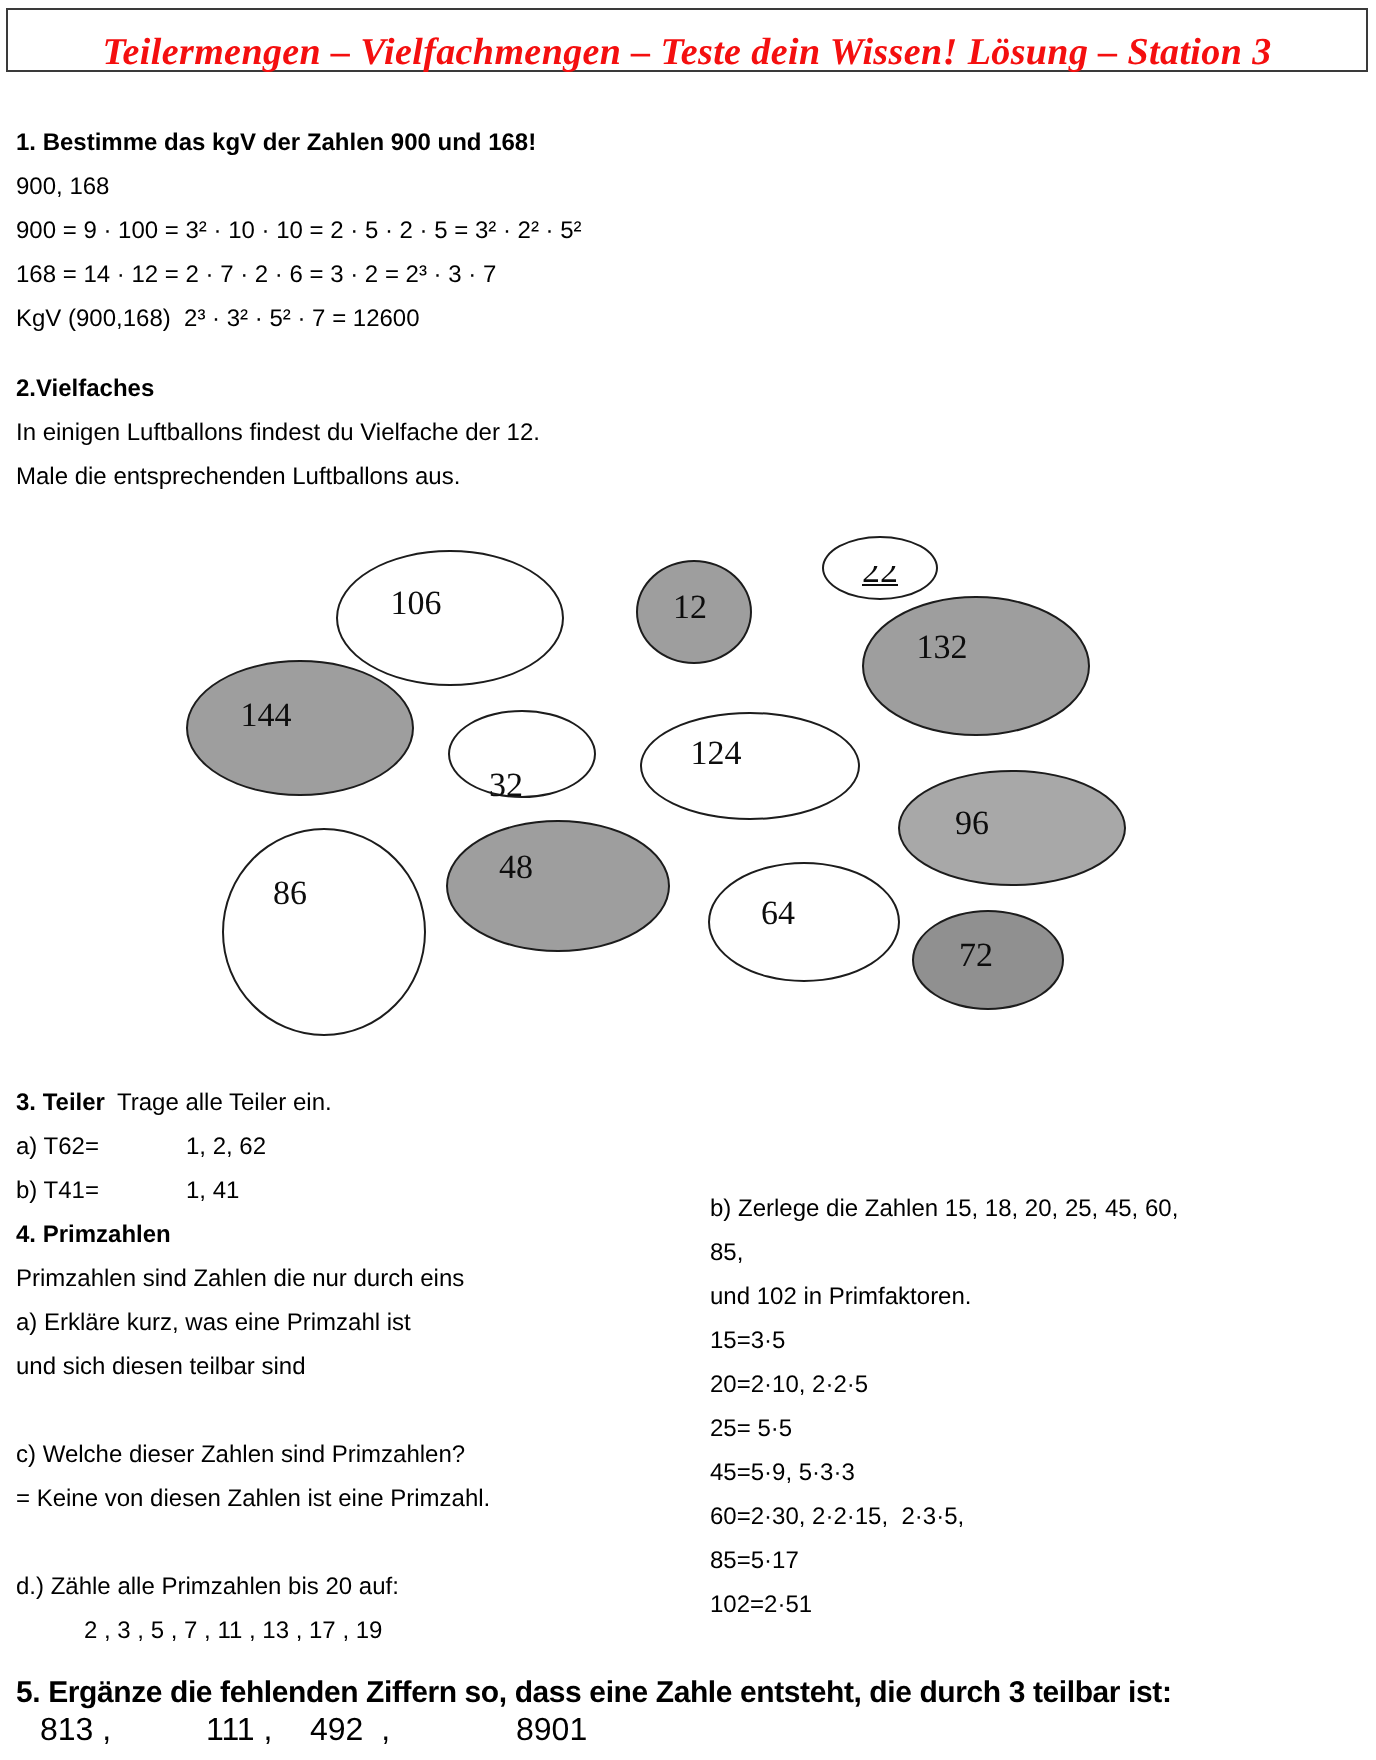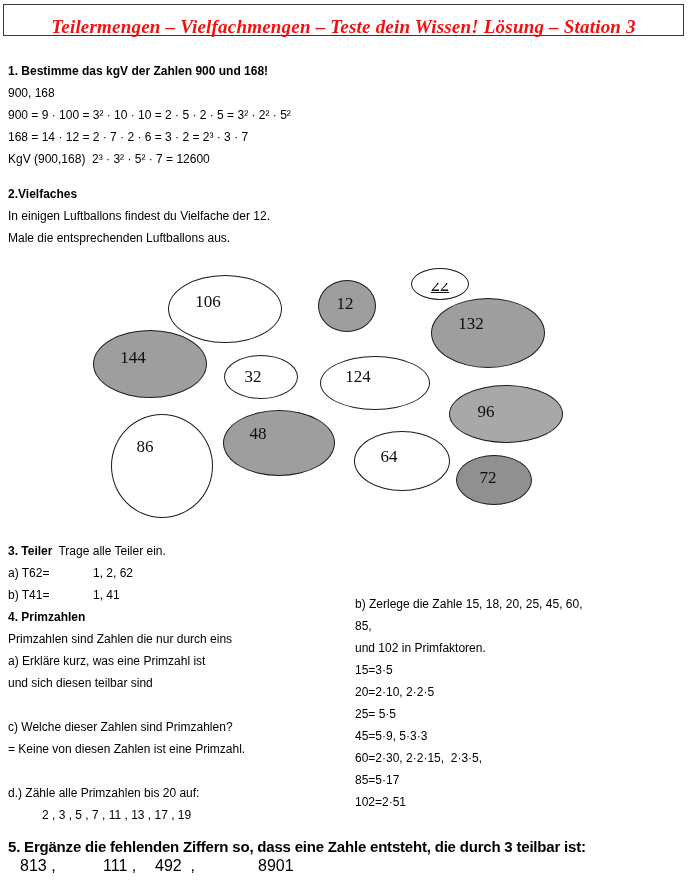--- a/index.html
+++ b/index.html
@@ -85,21 +85,21 @@
           <span>22</span>
         </div>
       </div>
       <div class="balloon" style="left: 431px; top: 298px; width: 114px; height: 70px; background: rgb(158, 158, 158);">
         <span class="balloon-label" style="margin-left: -17px; margin-top: -9px;">132</span>
       </div>
       <div class="balloon" style="left: 93px; top: 330px; width: 114px; height: 68px; background: rgb(158, 158, 158);">
         <span class="balloon-label" style="margin-left: -17px; margin-top: -6px;">144</span>
       </div>
       <div class="balloon" style="left: 224px; top: 355px; width: 74px; height: 44px; background: rgb(255, 255, 255);">
-        <span class="balloon-label" style="margin-left: -8px; margin-top: 0px;">32</span>
+        <span class="balloon-label" style="margin-left: -8px; margin-top: 16px;">32</span>
       </div>
       <div class="balloon" style="left: 320px; top: 356px; width: 110px; height: 54px; background: rgb(255, 255, 255);">
         <span class="balloon-label" style="margin-left: -17px; margin-top: -6px; text-align: right;">124</span>
       </div>
       <div class="balloon" style="left: 449px; top: 385px; width: 114px; height: 58px; background: rgb(168, 168, 168);">
         <span class="balloon-label" style="margin-left: -20px; margin-top: -2px;">96</span>
       </div>
       <div class="balloon" style="left: 111px; top: 414px; width: 102px; height: 104px; background: rgb(255, 255, 255);">
         <span class="balloon-label" style="margin-left: -17px; margin-top: -19px;">86</span>
       </div>
@@ -124,21 +124,21 @@
     <div class="line">und sich diesen teilbar sind</div>
     <div class="line"></div>
     <div class="line">c) Welche dieser Zahlen sind Primzahlen?</div>
     <div class="line">= Keine von diesen Zahlen ist eine Primzahl.</div>
     <div class="line"></div>
     <div class="line">d.) Zähle alle Primzahlen bis 20 auf:</div>
     <div class="line indent">2 , 3 , 5 , 7 , 11 , 13 , 17 , 19</div>
   </div>
 
   <div id="col-right">
-    <div class="line">b) Zerlege die Zahle 15, 18, 20, 25, 45, 60,</div>
+    <div class="line">b) Zerlege die Zahlen 15, 18, 20, 25, 45, 60,</div>
     <div class="line">85,</div>
     <div class="line">und 102 in Primfaktoren.</div>
     <div class="line">15=3·5</div>
     <div class="line">20=2·10, 2·2·5</div>
     <div class="line">25= 5·5</div>
     <div class="line">45=5·9, 5·3·3</div>
     <div class="line">60=2·30, 2·2·15,  2·3·5,</div>
     <div class="line">85=5·17</div>
     <div class="line">102=2·51</div>
   </div>

